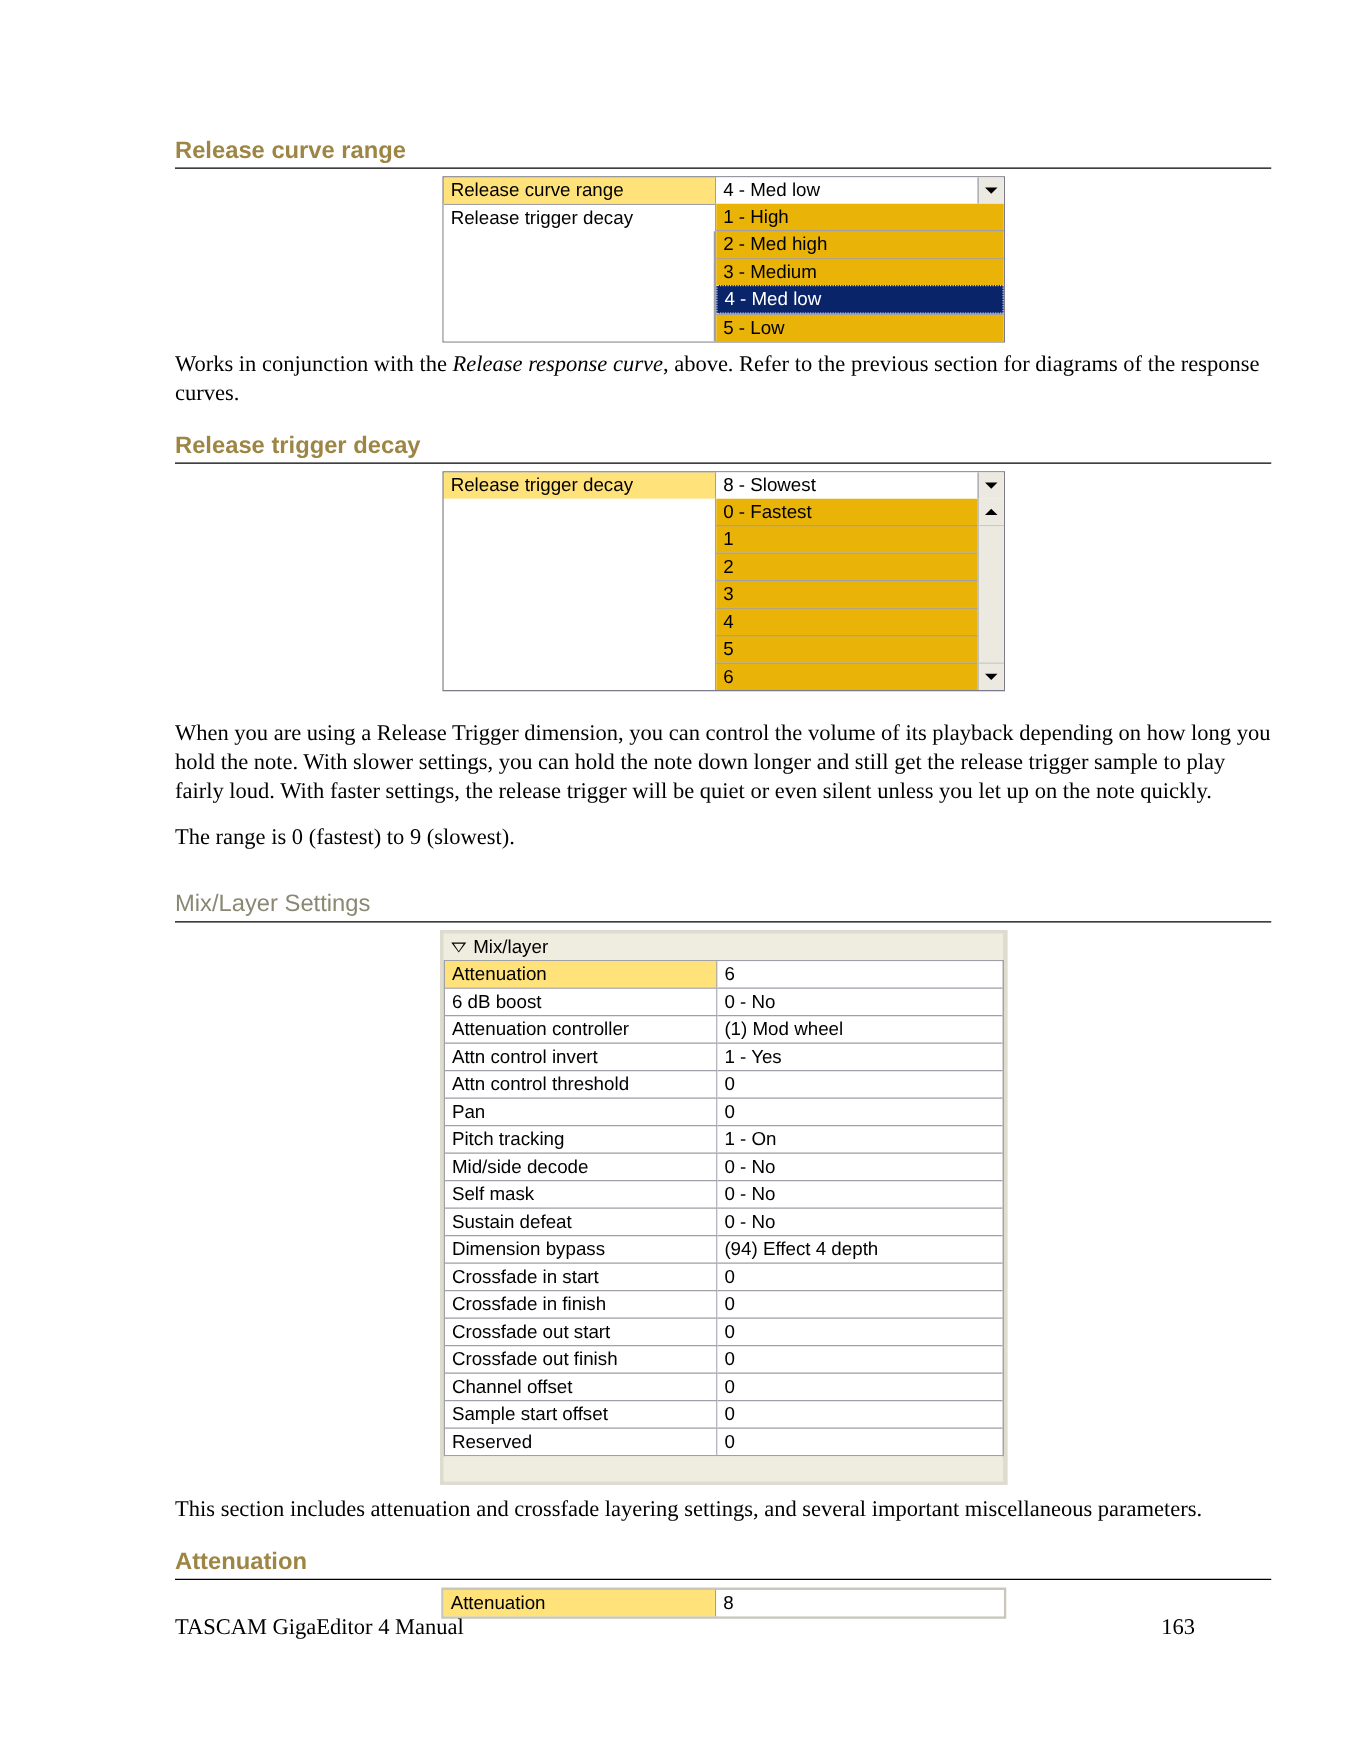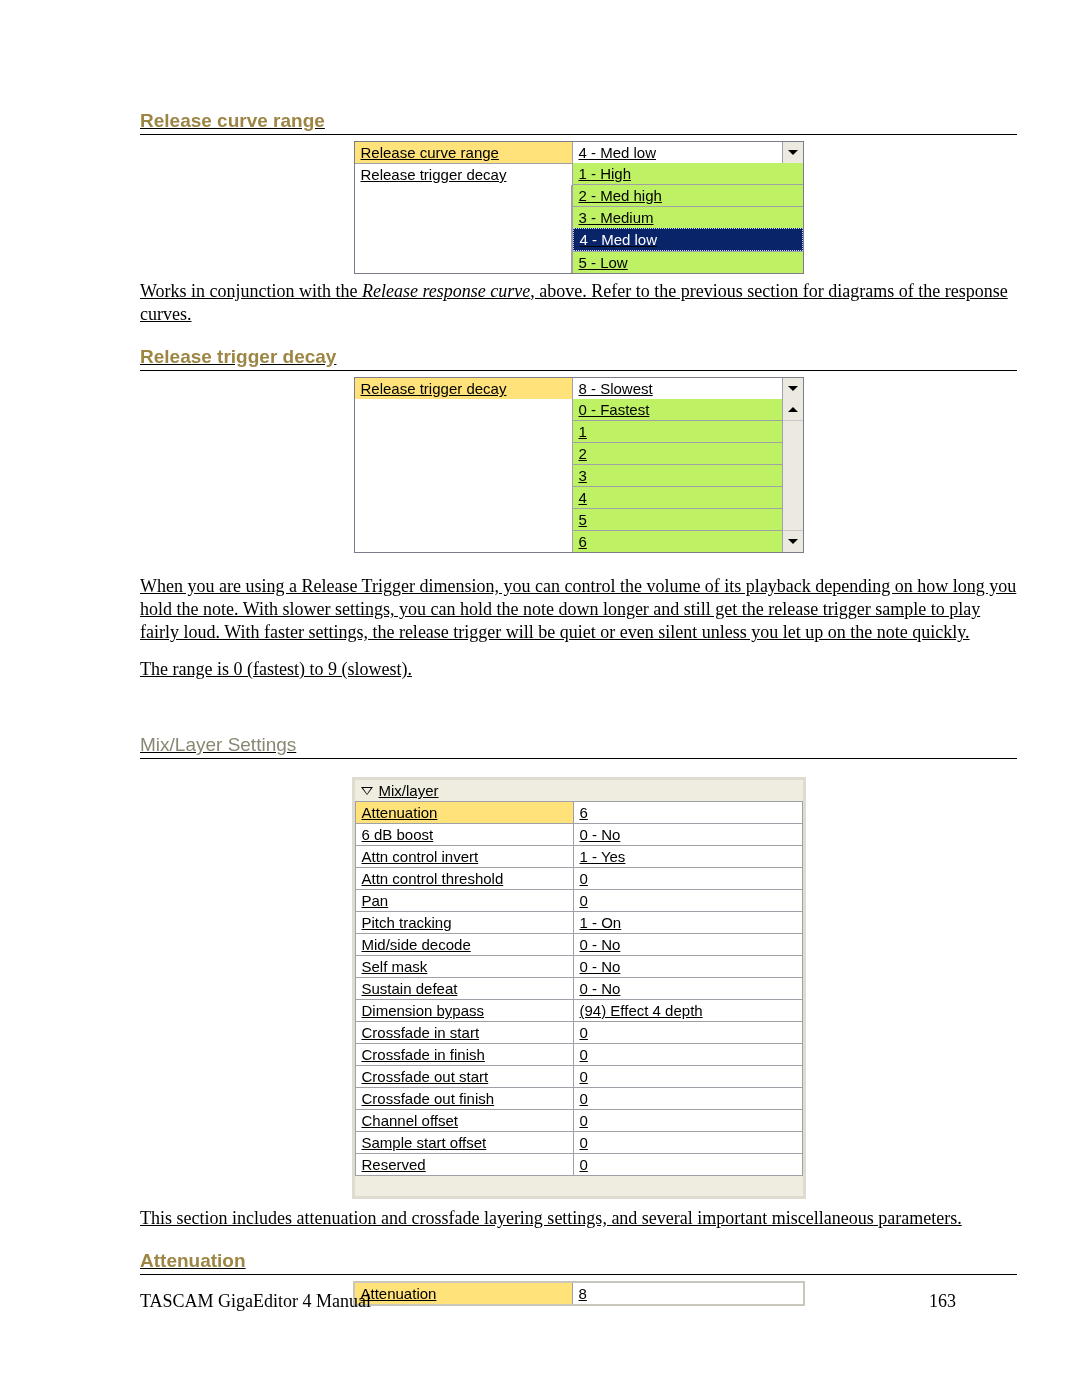--- a/index.html
+++ b/index.html
@@ -9,21 +9,20 @@
   }
   .page {
     width: 1080px;
     height: 1363px;
     margin: 0 auto;
     position: relative;
     font-family: Georgia, "Times New Roman", serif;
     color: #000;
     box-sizing: border-box;
     padding: 110px 63px 60px 140px;
-    text-decoration: underline;
   }
   .section-heading {
     font-family: "Trebuchet MS", Arial, sans-serif;
     font-weight: bold;
     color: #9d8544;
     font-size: 19px;
     margin: 0;
   }
   .light-heading {
     font-family: "Trebuchet MS", Arial, sans-serif;
@@ -119,21 +118,21 @@
   }
   .option-col {
     flex: 1;
     display: flex;
     flex-direction: column;
   }
   .option {
     padding: 0 6px;
     line-height: 21px;
     border-top: 1px solid #a0a0a8;
-    background: #bef264;
+    background: #eab308;
   }
   .option:first-child { border-top: 0; }
   .option.sel {
     background: #0a246a;
     color: #fff;
     border: 1px dotted #c8d4ff;
   }
   .scroll-col {
     width: 20px;
     display: flex;
@@ -185,21 +184,21 @@
     content: "";
     position: absolute;
     top: -7px; left: -4px;
     width: 0; height: 0;
     border-left: 4px solid transparent;
     border-right: 4px solid transparent;
     border-top: 6px solid #efede0;
   }
   .panel-tall {
     width: 448px;
-    margin: 18px auto 8px auto;
+    margin: 6px auto 8px auto;
     border: 3px solid #dedccf;
     box-shadow: inset 0 0 0 1px #7b7b8a;
     background: #efede0;
     font-family: Arial, Helvetica, sans-serif;
     font-size: 15px;
   }
   .tall-inner {
     border: 1px solid #a0a0a8;
     margin: 0 0 0 0;
   }
@@ -299,38 +298,42 @@
               <span class="tri-down"></span>
             </div>
         </div>
       </div>
     </div>
   </div>
 
   <p class="body-text" style="margin-top:22px;">When you are using a Release Trigger dimension, you can control the volume of its playback depending on how long you hold the note.  With slower settings, you can hold the note down longer and still get the release trigger sample to play fairly loud.  With faster settings, the release trigger will be quiet or even silent unless you let up on the note quickly.</p>
   <p class="body-text" style="margin-top:14px;">The range is 0 (fastest) to 9 (slowest).</p>
 
-  <h3 class="light-heading" style="margin-top:53px;">Mix/Layer Settings</h3>
+  <h3 class="light-heading" style="margin-top:32px;">Mix/Layer Settings</h3>
   <hr class="sep">
 
   <div class="panel-tall">
     <div class="sect-header">
       <span class="tri-outline-down"></span>
       <span>Mix/layer</span>
     </div>
     <div class="tall-inner">
       <div class="row">
           <div class="cell-label hl">Attenuation</div>
           <div class="cell-value">6</div>
         </div>
       <div class="row">
           <div class="cell-label">6 dB boost</div>
           <div class="cell-value">0 - No</div>
         </div>
       <div class="row">
+          <div class="cell-label">Attenuation controller</div>
+          <div class="cell-value">(1) Mod wheel</div>
+        </div>
+      <div class="row">
           <div class="cell-label">Attn control invert</div>
           <div class="cell-value">1 - Yes</div>
         </div>
       <div class="row">
           <div class="cell-label">Attn control threshold</div>
           <div class="cell-value">0</div>
         </div>
       <div class="row">
           <div class="cell-label">Pan</div>
           <div class="cell-value">0</div>

